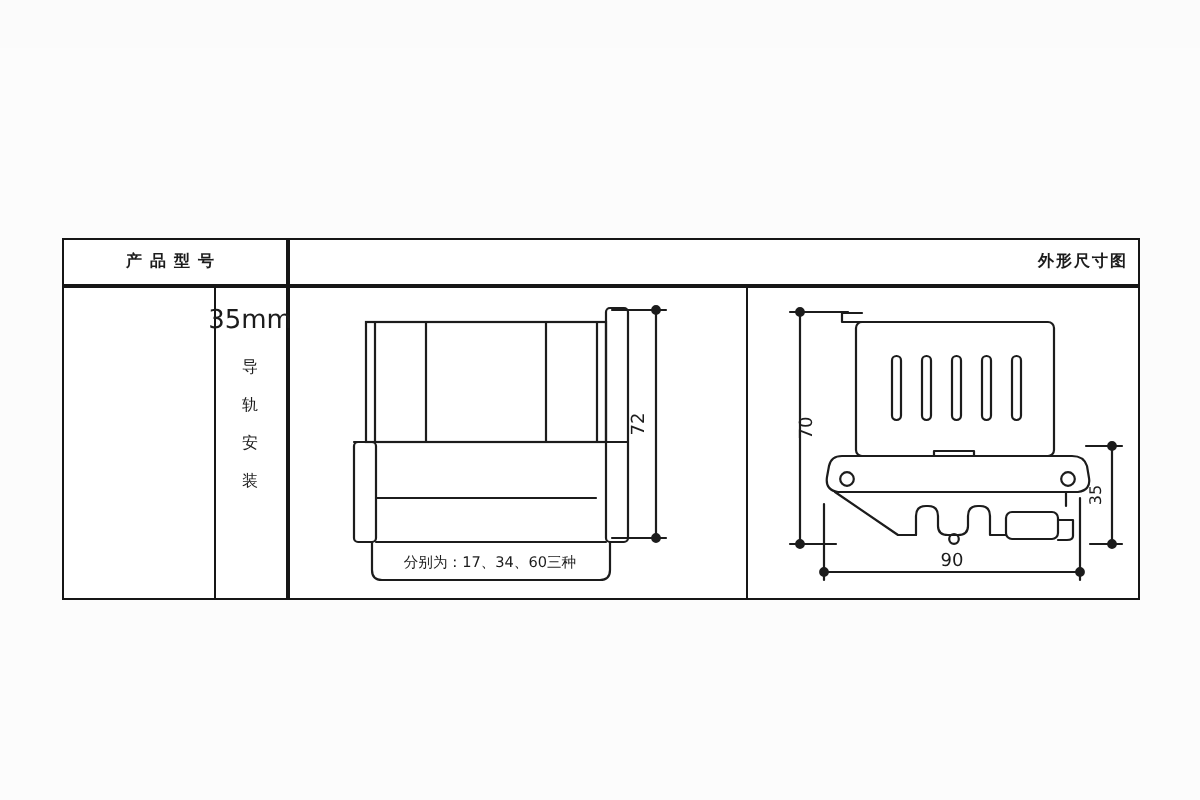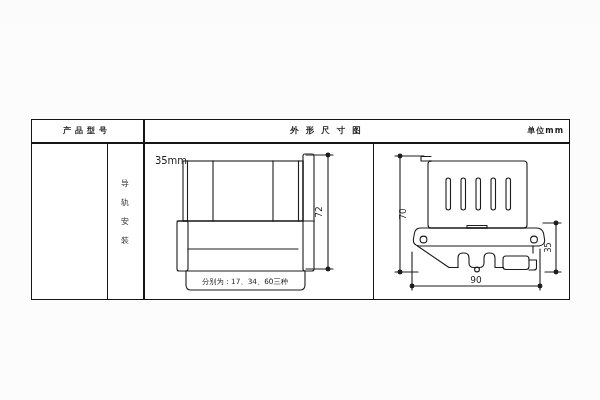--- a/index.html
+++ b/index.html
@@ -15,40 +15,39 @@
   .table-frame{
     position:absolute;left:31px;top:95px;width:539px;height:181px;
     border:1.5px solid #161616;box-sizing:border-box;background:#fff;
   }
   .hline,.vline{position:absolute;background:#161616;}
   .cell-text{position:absolute;display:flex;align-items:center;justify-content:center;}
   .hdr-left{left:31px;top:95px;width:112px;height:23px;font-size:8px;font-weight:bold;letter-spacing:4px;}
   .hdr-title{left:143px;top:95px;width:372px;height:23px;font-size:8.5px;font-weight:bold;letter-spacing:7px;}
   .hdr-unit{left:500px;top:95px;width:64px;height:23px;font-size:8px;font-weight:bold;justify-content:flex-end;letter-spacing:1px;}
   .model-cell{left:31px;top:118px;width:76px;height:158px;font-size:9px;font-style:italic;letter-spacing:0.5px;}
-  .railspec{left:107px;top:130px;width:36px;height:12px;font-size:10px;padding-left:46px;}
+  .railspec{left:107px;top:130px;width:36px;height:12px;font-size:13px;}
   .mount-col{position:absolute;left:107px;top:150px;width:36px;display:flex;flex-direction:column;align-items:center;}
   .mount-col span{font-size:8px;line-height:19px;}
   svg{position:absolute;}
   svg text{font-family:"DejaVu Sans","Liberation Sans",sans-serif;fill:#1c1c1c;}
 </style>
 </head>
 <body>
 
 <div class="canvas">
 
   <div class="table-frame"></div>
   <div class="hline" style="left:32px;top:118px;width:537px;height:1.5px;"></div>
   <div class="vline" style="left:143px;top:96px;width:1.5px;height:179px;"></div>
   <div class="vline" style="left:107px;top:118px;width:1.2px;height:157px;"></div>
   <div class="vline" style="left:373px;top:118px;width:1.2px;height:157px;"></div>
 
   <div class="cell-text hdr-left">产品型号</div>
-  <div class="cell-text hdr-title">外形尺寸图</div>
-  <div class="cell-text hdr-unit">单位mm</div>
+  <div class="cell-text hdr-unit">外形尺寸图</div>
 
 
   <div class="cell-text railspec">35mm</div>
   <div class="mount-col">
     <span>导</span>
     <span>轨</span>
     <span>安</span>
     <span>装</span>
   </div>
 

